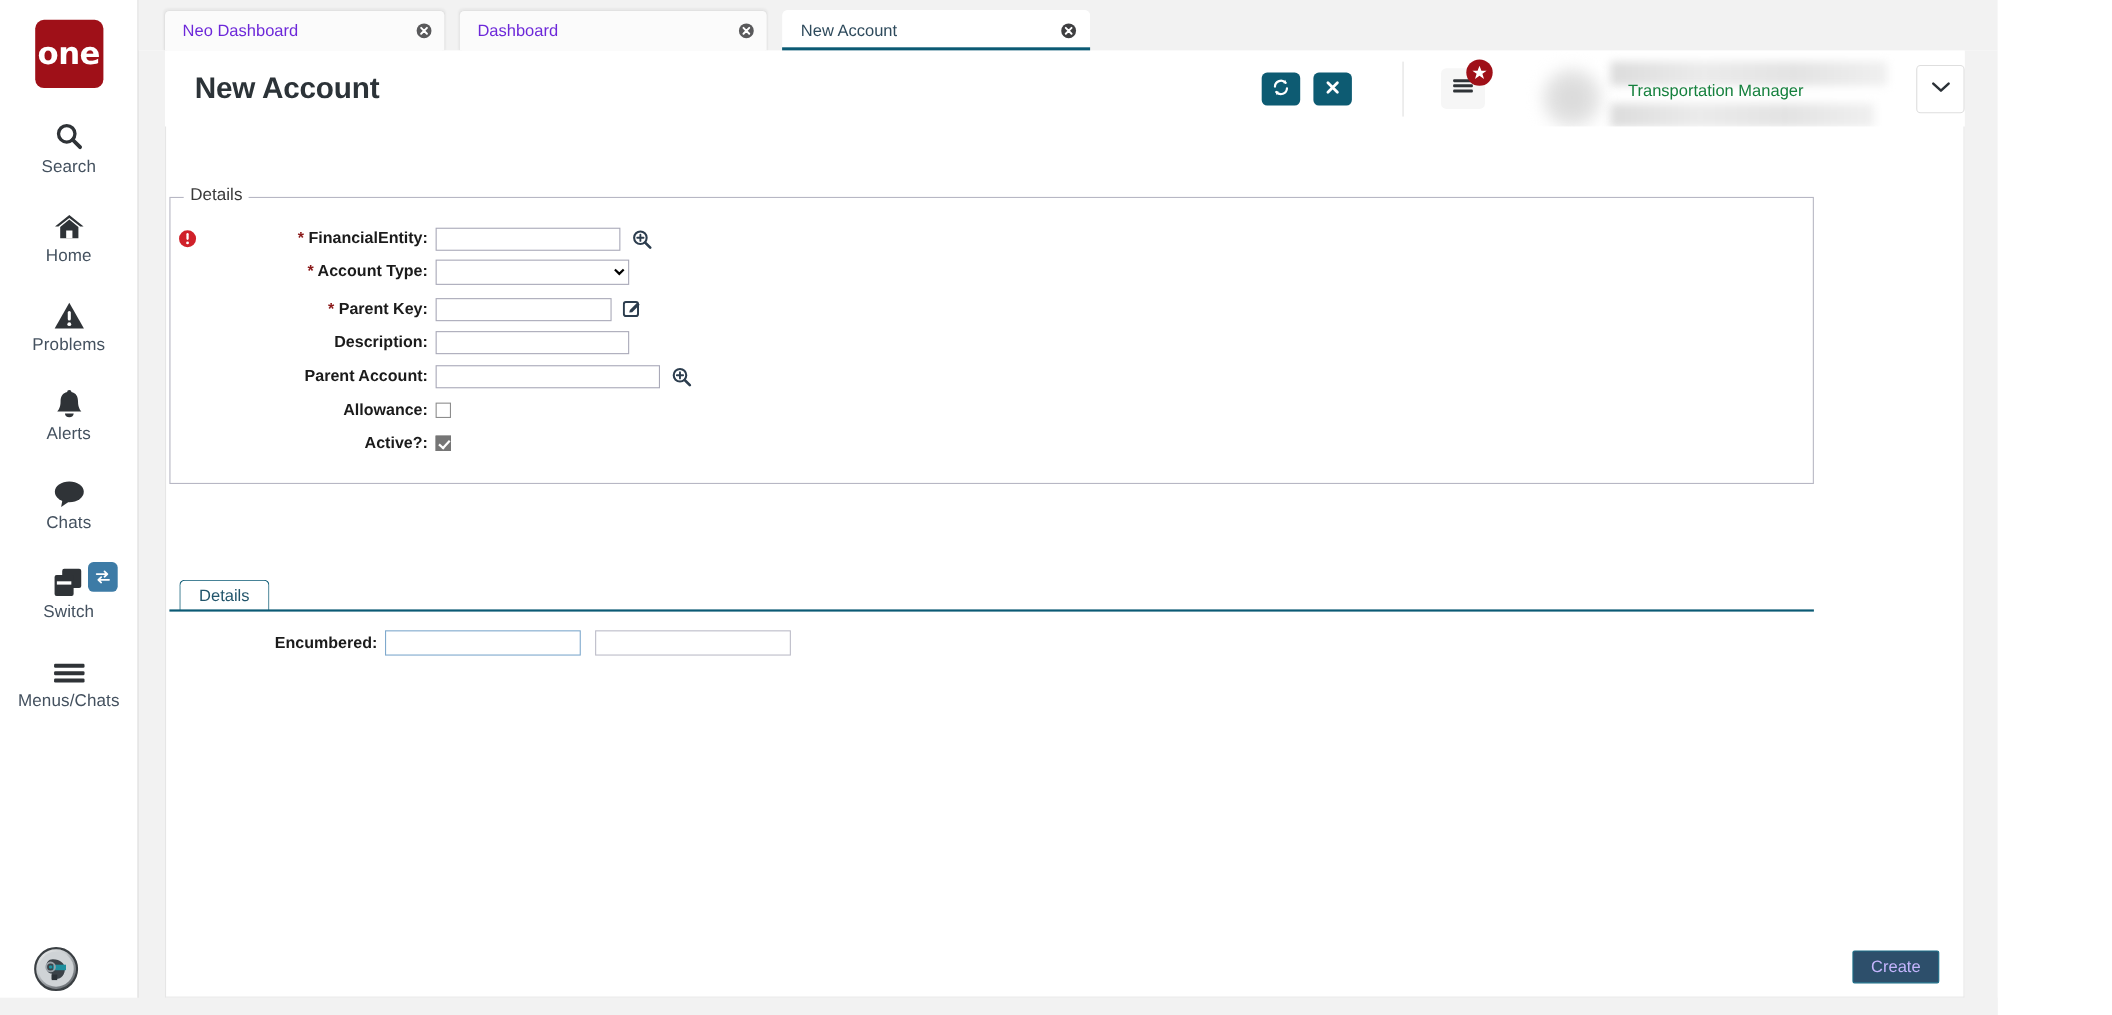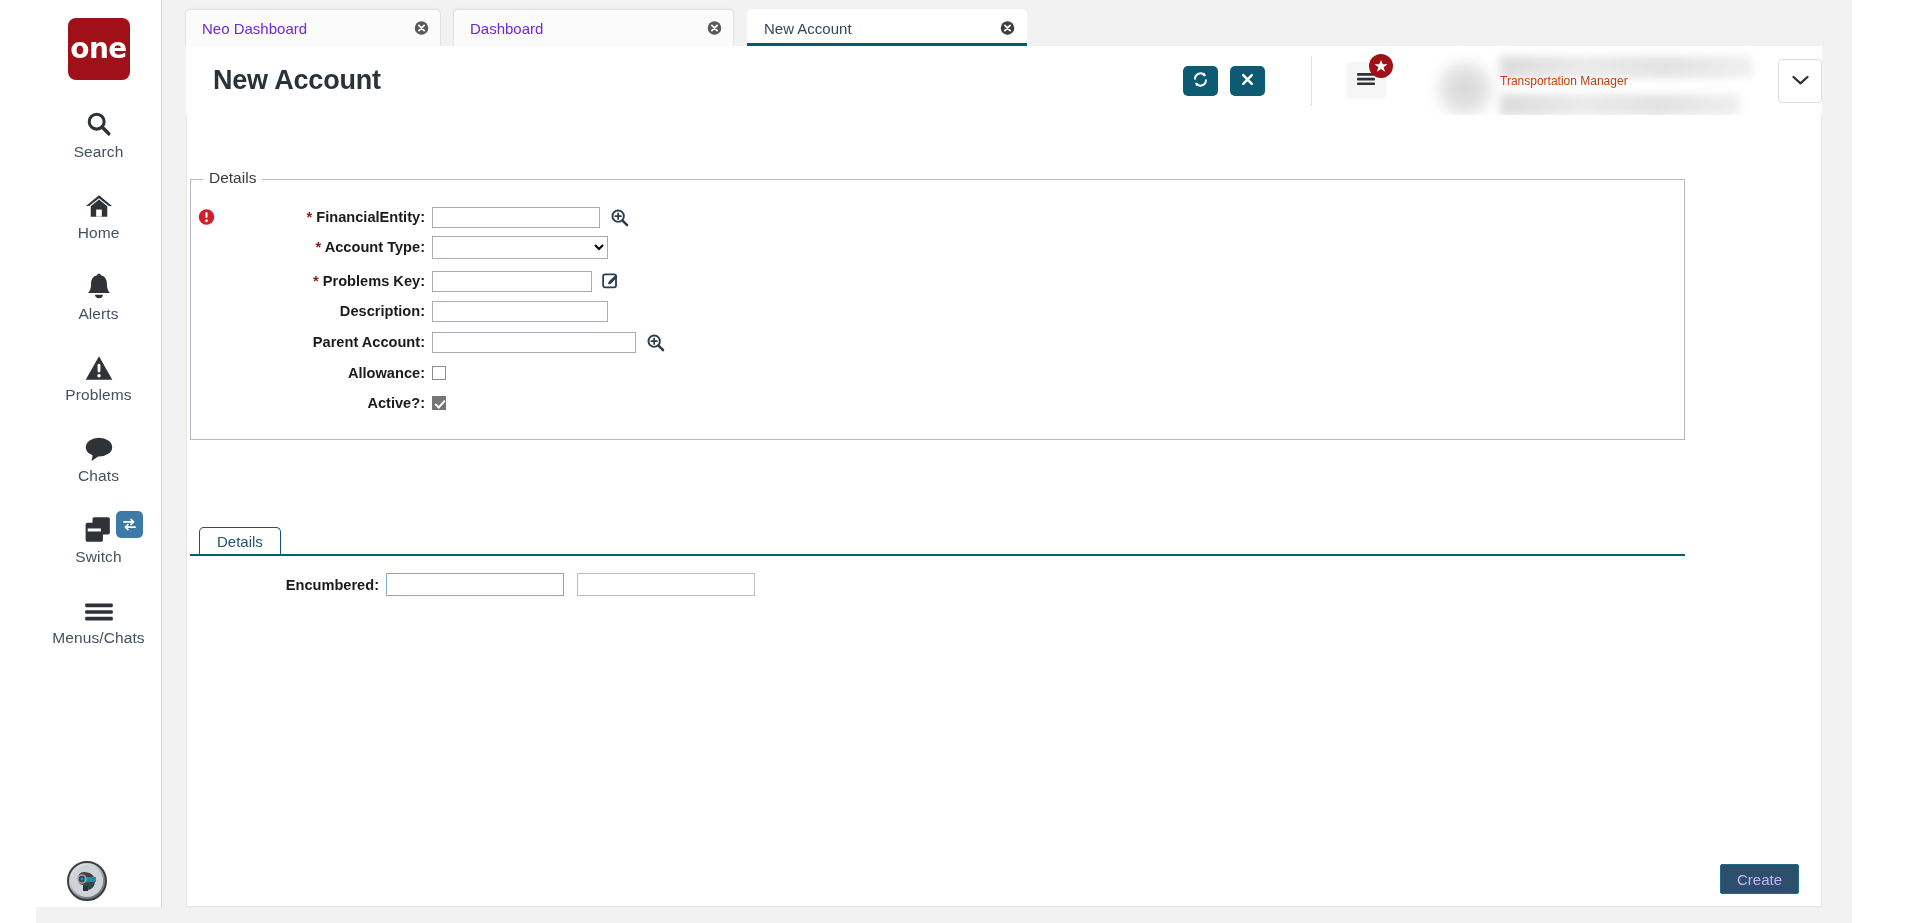--- a/index.html
+++ b/index.html
@@ -4,21 +4,21 @@
 <style>
   * { box-sizing: border-box; }
   html, body {
     margin: 0; padding: 0;
     width: 1920px; height: 923px;
     overflow: hidden;
     background: #ffffff;
     font-family: "Liberation Sans", sans-serif;
     -webkit-font-smoothing: antialiased;
   }
-  #app { position: relative; width: 1816px; height: 923px; background: #ffffff; margin-left: 36px; }
+  #app { position: relative; width: 1816px; height: 923px; background: #ffffff; }
 
   
   #sidebar {
     position: absolute; left: 0; top: 0;
     width: 126px; height: 923px;
     background: #ffffff;
     border-right: 1px solid #d8d8d8;
     display: flex; flex-direction: column; align-items: center;
   }
   #logo {
@@ -114,22 +114,22 @@
   }
   .blur-bar {
     position: absolute; background: linear-gradient(90deg,#dcdcdc,#ebebeb,#e3e3e3,#f0f0f0);
     filter: blur(4px); border-radius: 2px;
   }
   #blur-name  { left: 62px; top: 10px; width: 252px; height: 22px; }
   #blur-sub   { left: 62px; top: 48px; width: 240px; height: 22px; }
   #blur-avatar{ left: 0px;  top: 16px; width: 54px;  height: 54px; border-radius: 50%;
                 background: radial-gradient(circle,#d6d6d6,#efefef); filter: blur(7px); }
   #user-role {
-    position: absolute; left: 62px; top: 28px;
-    font-size: 12px; color: #c2410c; z-index: 3; background: transparent;
+    position: absolute; left: 78px; top: 28px;
+    font-size: 15px; color: #15803d; z-index: 3; background: transparent;
   }
   #user-caret {
     width: 44px; height: 44px; margin-left: 18px;
     border: 1px solid #dedede; border-radius: 4px; background: #fff;
     display: flex; align-items: center; justify-content: center; cursor: pointer;
   }
 
   
   #content {
     position: absolute; left: 150px; top: 115px; right: 30px; bottom: 16px;
@@ -245,37 +245,37 @@
             <path d="M12 2 L23 11 L20.4 11 L12 4.4 L3.6 11 L1 11 Z" fill="#2f3337"></path>
             <path d="M5 11.3 L12 5.6 L19 11.3 L19 20 L5 20 Z" fill="#2f3337"></path>
             <rect x="9.6" y="14" width="4.8" height="6" fill="#ffffff"></rect>
           </svg>
       </span>
       <span class="lbl">Home</span>
     </div>
 
     <div class="nav-item">
       <span class="ico">
-        <svg width="26" height="28" viewBox="0 0 22 24">
-            <path d="M11 1.4 C12 1.4 12.6 2 12.6 2.8 C16.2 3.5 17.8 6.4 17.8 10.2 C17.8 15 19.6 17 20.4 18 L1.6 18 C2.4 17 4.2 15 4.2 10.2 C4.2 6.4 5.8 3.5 9.4 2.8 C9.4 2 10 1.4 11 1.4 Z" fill="#2f3337"></path>
-            <path d="M7.6 19.6 L14.4 19.6 C14.4 21.4 13 22.6 11 22.6 C9 22.6 7.6 21.4 7.6 19.6 Z" fill="#2f3337"></path>
-          </svg>
-      </span>
-      <span class="lbl">Alerts</span>
-    </div>
-
-    <div class="nav-item">
-      <span class="ico">
         <svg width="28" height="26" viewBox="0 0 24 22">
             <path d="M12 1 L23.4 21 L0.6 21 Z" fill="#2f3337"></path>
             <rect x="10.8" y="7.4" width="2.4" height="7.4" rx="1.2" fill="#ffffff"></rect>
             <circle cx="12" cy="17.6" r="1.5" fill="#ffffff"></circle>
           </svg>
       </span>
       <span class="lbl">Problems</span>
+    </div>
+
+    <div class="nav-item">
+      <span class="ico">
+        <svg width="26" height="28" viewBox="0 0 22 24">
+            <path d="M11 1.4 C12 1.4 12.6 2 12.6 2.8 C16.2 3.5 17.8 6.4 17.8 10.2 C17.8 15 19.6 17 20.4 18 L1.6 18 C2.4 17 4.2 15 4.2 10.2 C4.2 6.4 5.8 3.5 9.4 2.8 C9.4 2 10 1.4 11 1.4 Z" fill="#2f3337"></path>
+            <path d="M7.6 19.6 L14.4 19.6 C14.4 21.4 13 22.6 11 22.6 C9 22.6 7.6 21.4 7.6 19.6 Z" fill="#2f3337"></path>
+          </svg>
+      </span>
+      <span class="lbl">Alerts</span>
     </div>
 
     <div class="nav-item">
       <span class="ico">
         <svg width="30" height="26" viewBox="0 0 26 22">
             <ellipse cx="13" cy="9.4" rx="11.4" ry="8.2" fill="#2f3337"></ellipse>
             <path d="M7.6 15.6 L6.6 21.4 L12.6 17.2 Z" fill="#2f3337"></path>
           </svg>
       </span>
       <span class="lbl">Chats</span>
@@ -438,21 +438,21 @@
             </svg>
         </span>
       </div>
 
       <div class="frow" style="left:45px; top:56px;">
         <span class="flabel"><span class="req">*</span> <span>Account Type:</span></span>
         <select class="tselect"><option></option></select>
       </div>
 
       <div class="frow" style="left:45px; top:90px;">
-        <span class="flabel"><span class="req">*</span> <span>Problems Key:</span></span>
+        <span class="flabel"><span class="req">*</span> <span>Parent Key:</span></span>
         <input class="tinput" style="width: 160px;" value="">
         <span class="icon-btn">
           <svg width="18" height="18" viewBox="0 0 19 19">
               <rect x="1.2" y="2.6" width="13.6" height="13.6" rx="2" fill="none" stroke="#2c3d4e" stroke-width="1.9"></rect>
               <path d="M6.4 12.8 L7.0 10.4 L14.2 3.2 L16.4 5.4 L9.2 12.6 Z" fill="#2c3d4e"></path>
             </svg>
         </span>
       </div>
 
       <div class="frow" style="left:45px; top:120px;">

